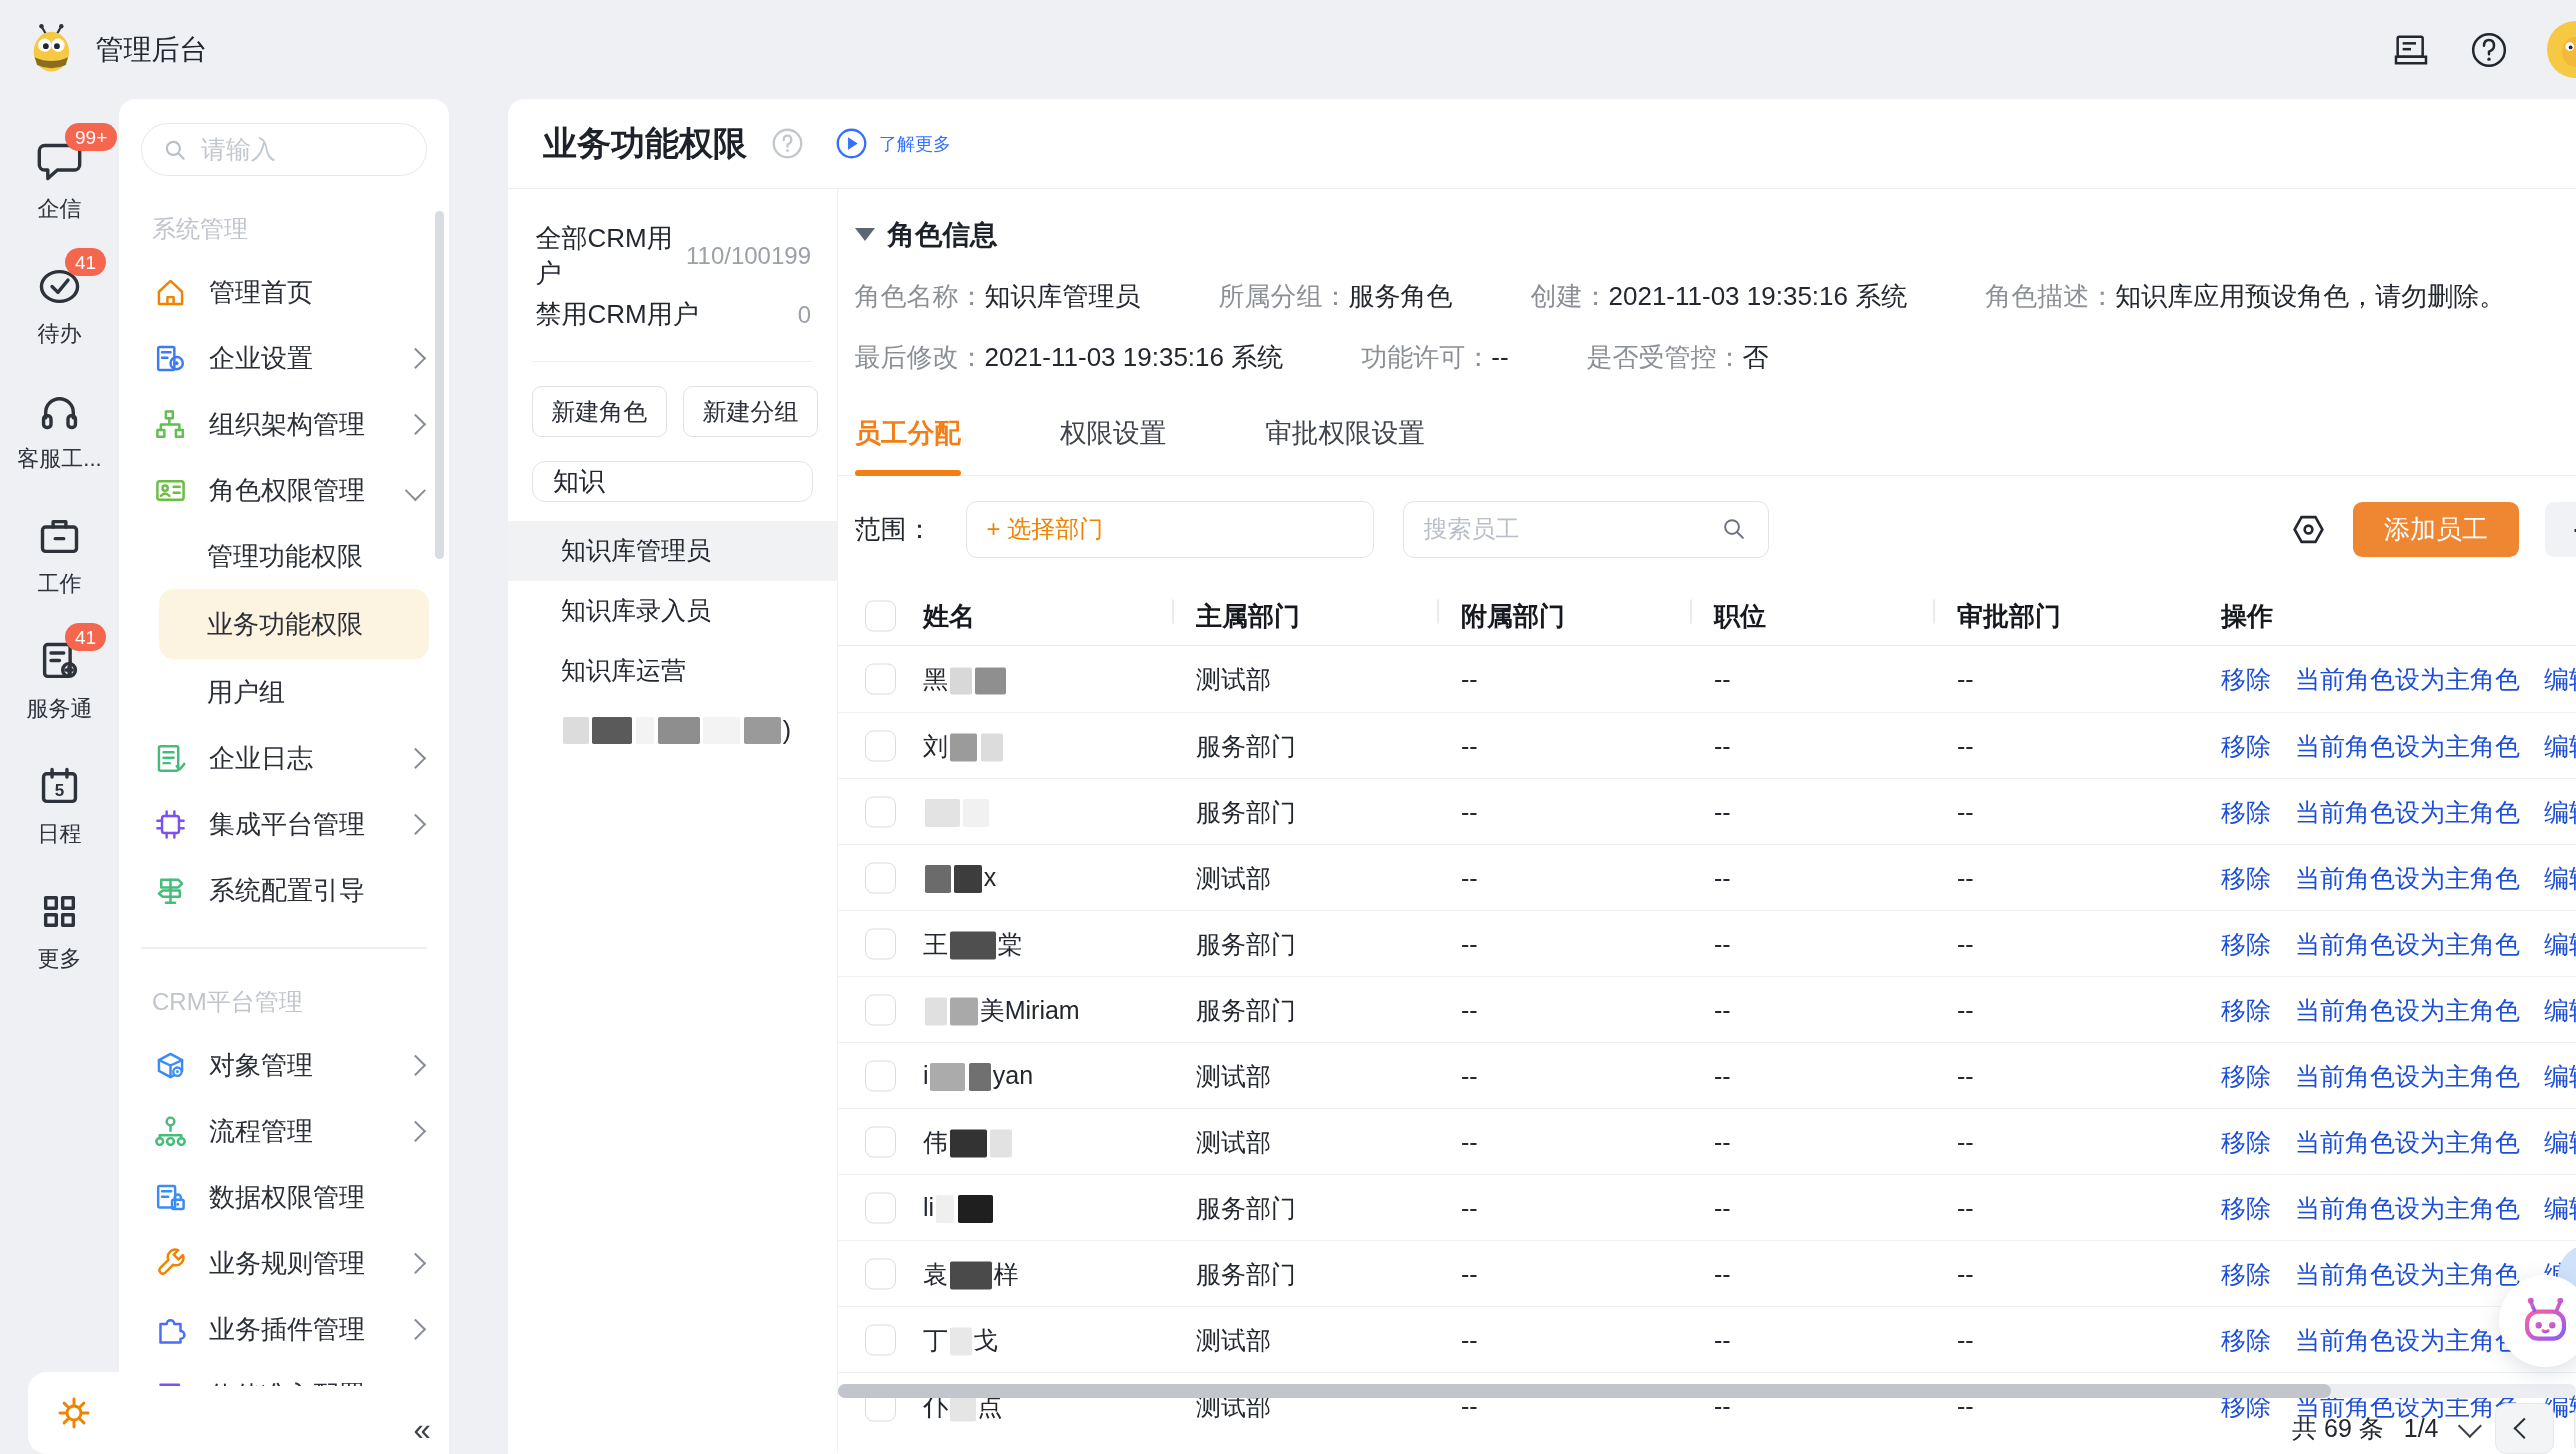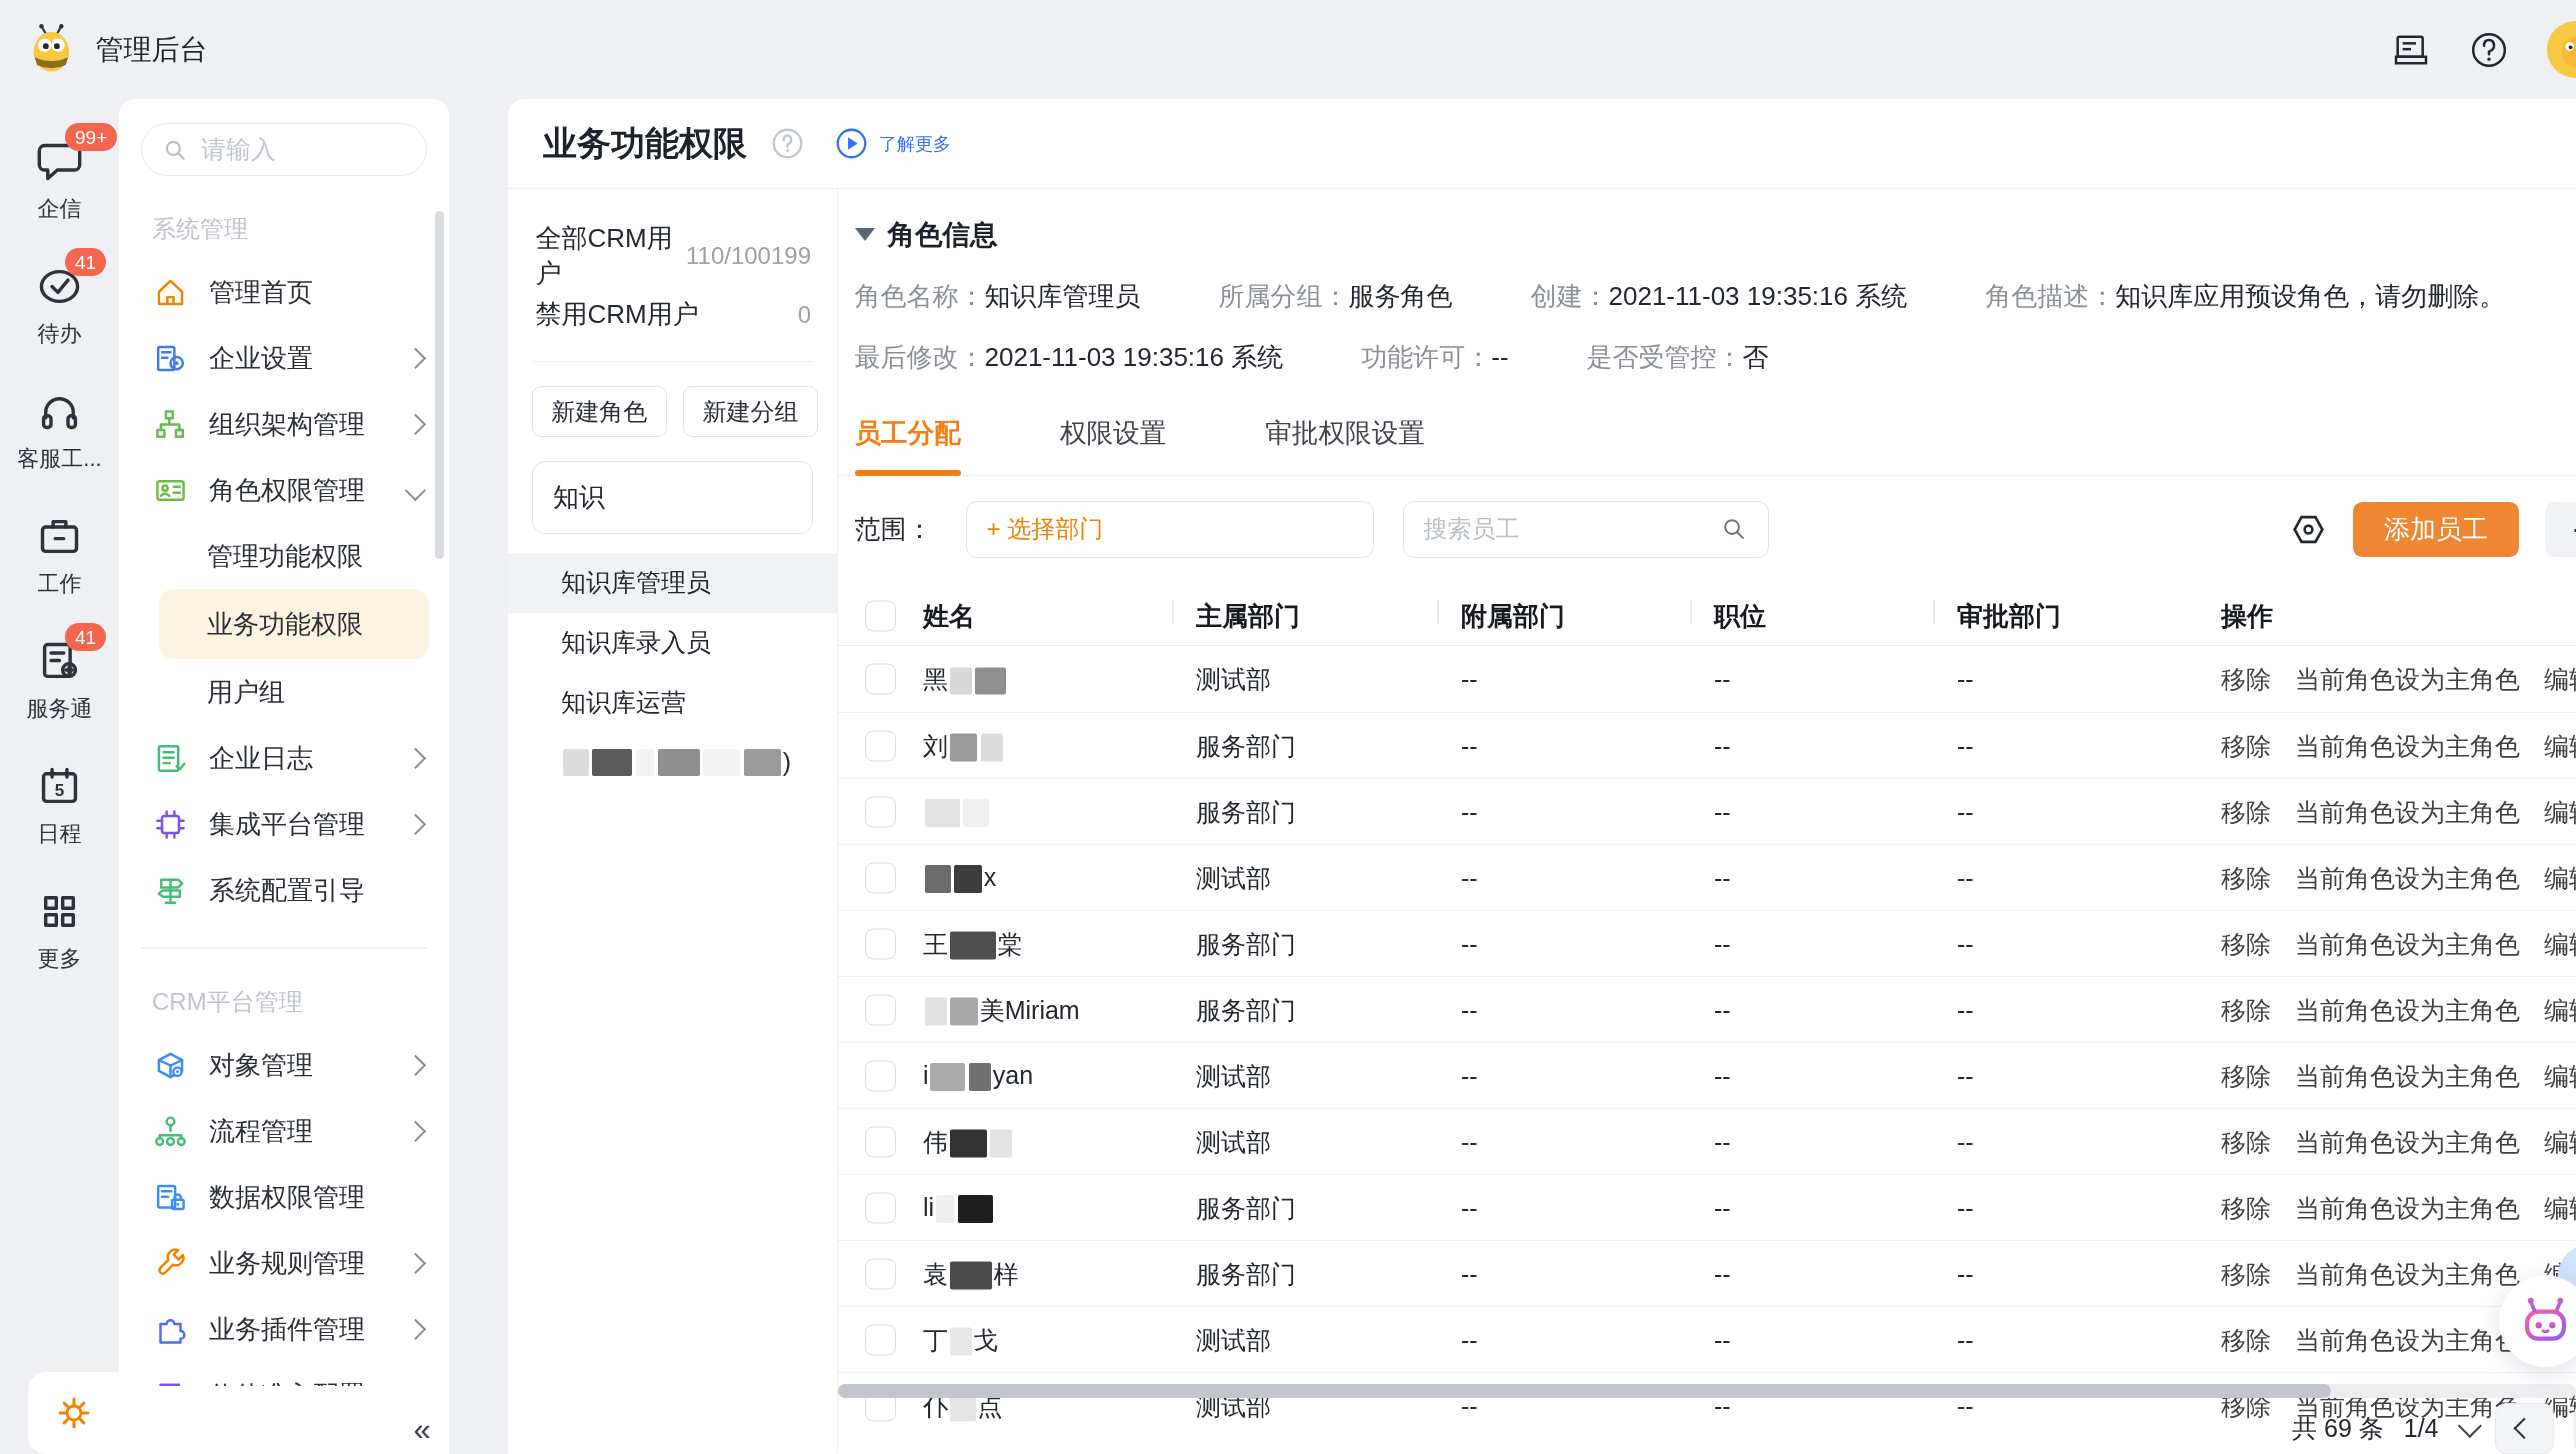--- a/index.html
+++ b/index.html
@@ -55,21 +55,21 @@
 
   
   #roles-col { width:330px; flex:none; border-right:1.8px solid #eef0f2; padding-top:37px; }
   .stat-row { display:flex; justify-content:space-between; align-items:center; padding:0 26px 0 27.5px; height:59px; }
   .stat-label { font-size:26px; color:#23272f; }
   .stat-value { font-size:24px; color:#9ba0a9; }
   #roles-divider { height:1.8px; background:#edeff2; margin:16.5px 24px 24px 24px; }
   #roles-buttons { display:flex; align-items:center; gap:16.5px; padding:0 24px; }
   .ghost-btn { border:1.8px solid #dfe2e7; background:#fff; border-radius:9.2px; height:51px; padding:0 18.3px; font-size:24px; color:#2a2e37; display:flex; align-items:center; cursor:pointer; white-space:nowrap; }
   #roles-gear { width:35px; height:35px; color:#8b9099; margin-left:3.7px; cursor:pointer; }
-  #role-filter { margin:24px 24px 18.3px 24px; height:73px; border:1.8px solid #e1e4e9; border-radius:13px; display:flex; align-items:center; padding:0 20px; font-size:26px; color:#23272f; }
+  #role-filter { margin:24px 24px 18.3px 24px; height:41px; border:1.8px solid #e1e4e9; border-radius:13px; display:flex; align-items:center; padding:0 20px; font-size:26px; color:#23272f; }
   .role-item { height:60px; display:flex; align-items:center; padding-left:53px; font-size:25px; color:#23272f; cursor:pointer; white-space:nowrap; }
   .role-item.selected { background:#f1f2f4; }
   .blk { display:inline-block; height:27.5px; vertical-align:middle; margin:0 1.8px; border-radius:1.8px; }
 
   
   #right-col { flex:1; min-width:0; position:relative; }
   #role-info { padding:27.5px 0 0 16.5px; }
   #role-info-head { display:flex; align-items:center; gap:13px; }
   #role-info-tri { width:0; height:0; border-left:10px solid transparent; border-right:10px solid transparent; border-top:13px solid #5c6673; }
   #role-info-title { font-size:27.5px; font-weight:700; color:#1d2129; }
@@ -102,21 +102,21 @@
   #thead.trow { height:59px; }
   .trow + .trow { border-top:1.8px solid #eef0f2; }
   #tbody { height:777px; overflow:hidden; border-top:1.8px solid #e7e9ed; }
   .cell { position:absolute; top:50%; transform:translateY(-50%); font-size:25px; white-space:nowrap; }
   .c-check { left:26.6px; } .c-name { left:85px; } .c-dept { left:358px; }
   .c-aff { left:623px; } .c-pos { left:876px; } .c-appr { left:1119px; }
   .c-ops { left:1383px; right:0; overflow:hidden; }
   #thead .cell { font-weight:700; color:#16191f; font-size:26px; }
   #thead .cell:not(.c-check):not(.c-name)::before { content:""; position:absolute; left:-24px; top:1.8px; height:24px; width:1.8px; background:#e9ebef; }
   .checkbox { width:31px; height:31px; border:1.8px solid #d8dbe0; border-radius:8.2px; background:#fff; cursor:pointer; }
-  .ops a { color:#404040; text-decoration:none; margin-right:24px; cursor:pointer; }
+  .ops a { color:#1d4ed8; text-decoration:none; margin-right:24px; cursor:pointer; }
   #hscroll { position:absolute; left:0; right:0; top:1195px; height:13.7px; background:#ecedf0; border-radius:7.3px; }
   #hscroll-thumb { position:absolute; left:0; width:1493px; top:0; height:13.7px; background:#c2c6cc; border-radius:7.3px; }
 
   
   #pager { position:absolute; right:-57px; top:1214px; display:flex; align-items:center; gap:20px; }
   #pager .ptext { font-size:25px; color:#23272f; }
   #page-size-caret { width:16.5px; height:16.5px; border-right:2.7px solid #3a3f48; border-bottom:2.7px solid #3a3f48; transform:rotate(45deg) translateY(-3.7px); }
   .pg-btn { width:59px; height:51px; background:#f3f4f6; border:1.8px solid #e7e9ed; border-radius:11px; display:flex; align-items:center; justify-content:center; cursor:pointer; }
   .pg-btn .chev { border-color:#2a2e37; }
 

